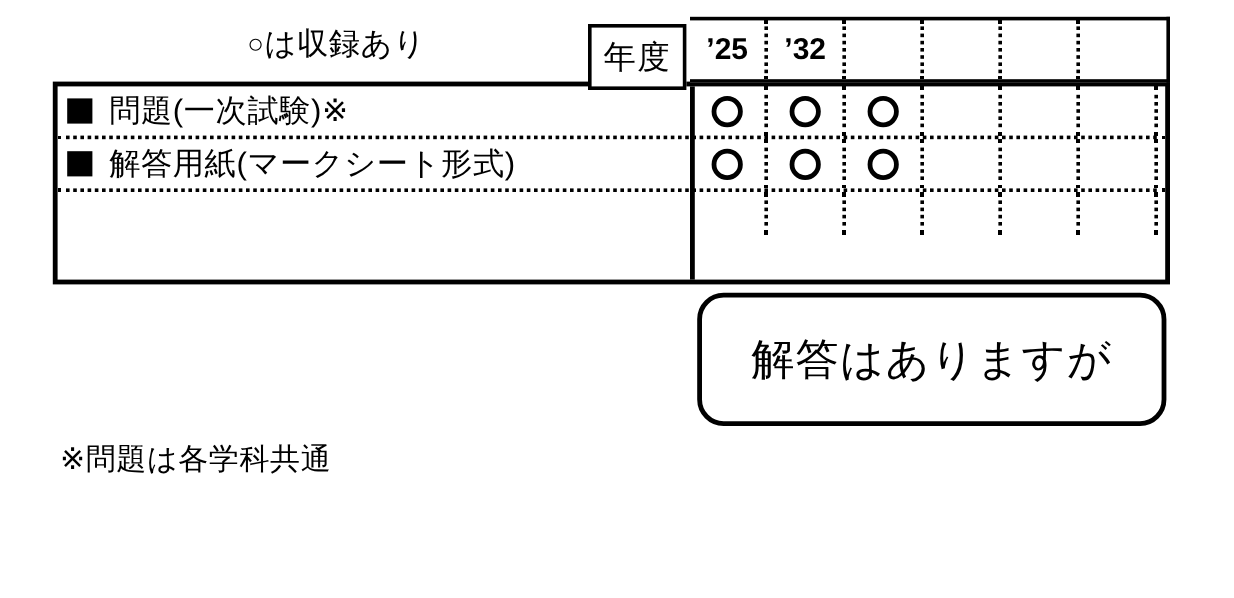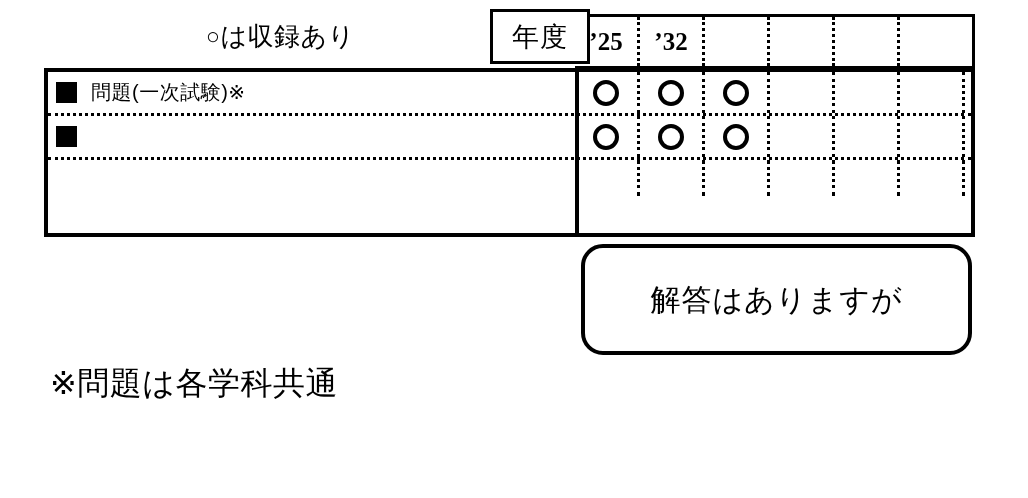--- a/index.html
+++ b/index.html
@@ -31,22 +31,22 @@
   #legend .ring {
     font-size: 23px;
     font-weight: bold;
     vertical-align: 1px;
   }
 
   
   #year-header-cell {
     position: absolute;
     left: 490px;
-    top: 9px;
-    width: 100px;
+    top: 20px;
+    width: 82px;
     height: 55px;
     box-sizing: border-box;
     border: 3px solid #000;
     background: #fff;
     display: flex;
     align-items: center;
     justify-content: center;
     font-size: 27px;
     letter-spacing: 1px;
     z-index: 4;
@@ -67,21 +67,21 @@
     z-index: 3;
   }
   #year-band .ycell {
     width: 65px;
     flex: 0 0 65px;
     display: flex;
     align-items: center;
     justify-content: center;
     font-size: 25px;
     font-weight: bold;
-    font-family: Liberation Serif, serif;
+    font-family: Liberation Sans, sans-serif;
     letter-spacing: 0px;
     border-right: 3px dotted #000;
     box-sizing: border-box;
   }
   #year-band .ycell:last-child {
     border-right: none;
     flex: 1 1 auto;
     width: auto;
   }
 
@@ -110,21 +110,21 @@
     height: 36px;
   }
   .row-label {
     position: absolute;
     left: 8px;
     top: 0;
     height: 100%;
     display: flex;
     align-items: center;
     white-space: nowrap;
-    font-size: 20px;
+    font-size: 26px;
     letter-spacing: 0.5px;
     z-index: 2;
     justify-content: flex-end;
   }
   .bullet {
     display: inline-block;
     width: 21px;
     height: 21px;
     background: #000;
     margin-right: 14px;
@@ -180,32 +180,32 @@
     border: 4px solid #000;
     border-radius: 22px;
     background: #fff;
     display: flex;
     flex-direction: column;
     align-items: center;
     justify-content: center;
     z-index: 5;
   }
   #note-box .note-line {
-    font-size: 30px;
+    font-size: 36px;
     line-height: 40px;
     letter-spacing: 1px;
     white-space: nowrap;
   }
 
   
   #footnotes {
     position: absolute;
     left: 50px;
     top: 366px;
-    font-size: 32px;
+    font-size: 25px;
     line-height: 34px;
     letter-spacing: 0.5px;
     white-space: nowrap;
   }
 </style>
 </head>
 <body>
 
 <div id="legend">
   <span class="ring">○</span><span>は収録あり</span>
@@ -254,20 +254,21 @@
         </div>
         <div class="cell"></div>
         <div class="cell"></div>
         <div class="cell"></div>
         <div class="cell cell-last"></div>
       </div>
     </div>
     <div class="row">
       <div class="row-label">
         <span class="bullet"></span>
+        <span>解答用紙(マークシート形式)</span>
       </div>
       <div class="cells">
         <div class="cell">
           <span class="mark"></span>
         </div>
         <div class="cell">
           <span class="mark"></span>
         </div>
         <div class="cell">
           <span class="mark"></span>

